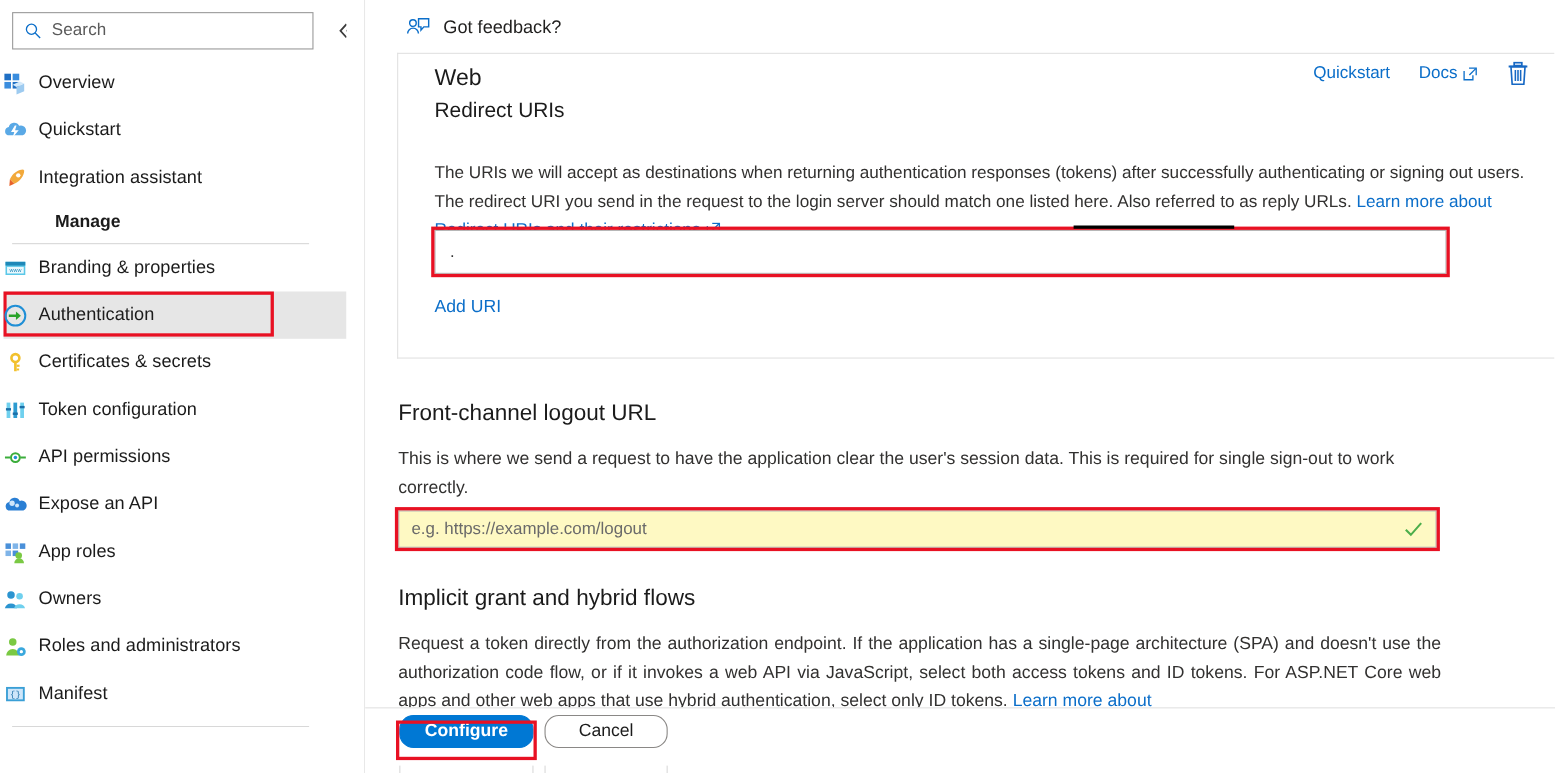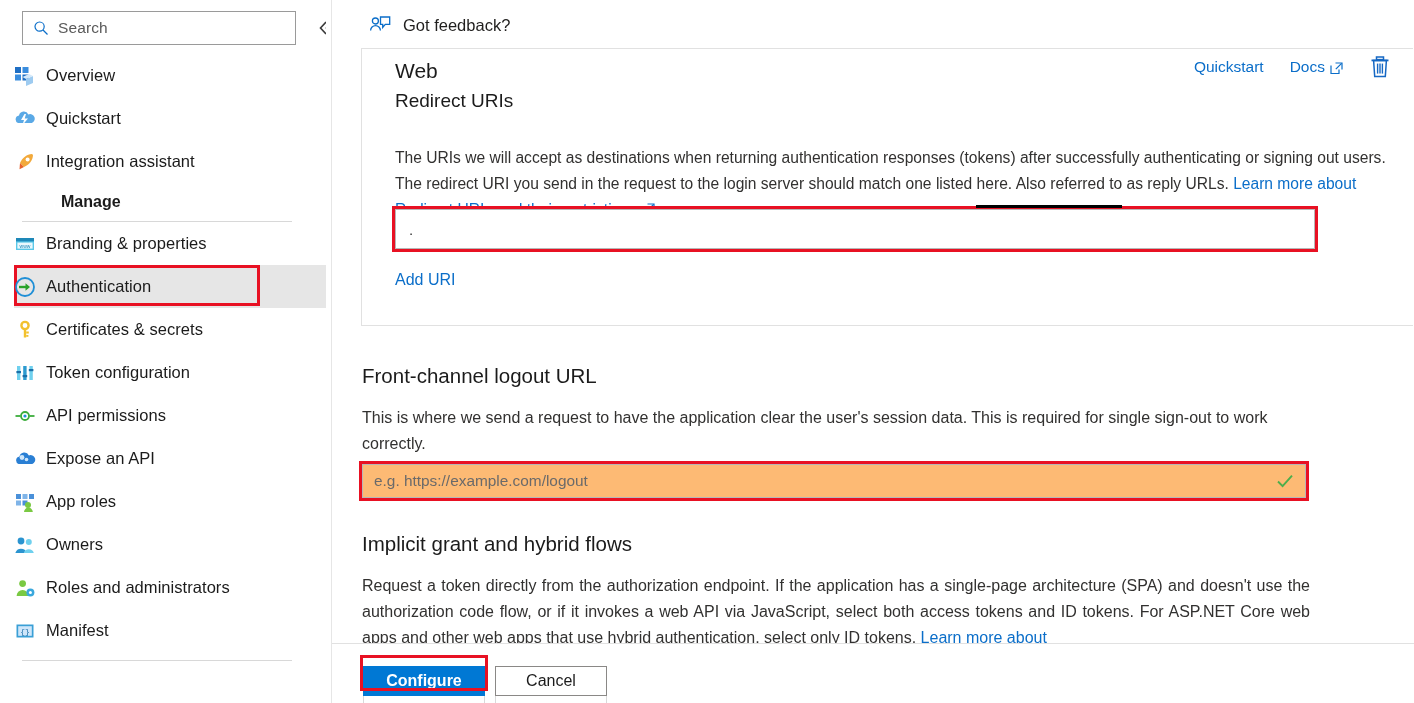--- a/index.html
+++ b/index.html
@@ -8,21 +8,21 @@
     width: 1414px; height: 703px;
     overflow: hidden;
     background: #ffffff;
     font-family: "Liberation Sans", sans-serif;
     -webkit-font-smoothing: antialiased;
   }
   .page { position: relative; width: 1414px; height: 703px; background: #fff; }
 
   
   .sidebar {
-    position: absolute; left: 14px; top: 0;
+    position: absolute; left: 3px; top: 0;
     width: 312px; height: 661px;
     background: #ffffff;
     overflow: hidden;
   }
   .search-row {
     position: absolute; left: 0; top: 0; width: 312px; height: 52px;
   }
   .search-box {
     position: absolute; left: 8px; top: 11px;
     width: 274px; height: 34px;
@@ -146,43 +146,44 @@
     position: absolute; font-size: 20.5px; color: #1b1b1b; font-weight: 400;
   }
   .sect-body {
     position: absolute; font-size: 16px; line-height: 26px; color: #323130;
   }
 
   .logout-field-wrap { position: absolute; left: 30px; top: 464px; }
   .logout-field {
     position: relative;
     width: 944px; height: 34px;
-    border: 1px solid #b7b7b7; background: #fdba74;
+    border: 1px solid #b7b7b7; background: #fef9c3;
     display: flex; align-items: center; padding-left: 11px;
     font-size: 15.4px; color: #6a6a6a;
   }
   .logout-red-ring {
     position: absolute; left: -3px; top: -3px;
     width: 950px; height: 40px;
     border: 3px solid #e81123; pointer-events: none;
   }
   .check-ic {
     position: absolute; right: 12px; top: 8px; width: 18px; height: 18px;
   }
 
   .footer {
     position: absolute; left: 0px; top: 643px;
     width: 1082px; height: 60px; background: #fff;
     border-top: 1px solid #e1e1e1;
   }
   .btn {
-    position: absolute; top: 22px;
+    position: absolute; top: 6px;
     height: 30px; font-size: 16px;
     display: inline-flex; align-items: center; justify-content: center;
     cursor: pointer;
+    border-radius: 13px;
   }
   .btn-primary {
     left: 31px; width: 122px;
     background: #0078d4; color: #fff; border: 1px solid #0078d4;
     font-weight: bold;
   }
   .btn-primary-ring {
     position: absolute; left: 28px; top: 11px;
     width: 128px; height: 36px; border: 3px solid #e81123; pointer-events: none;
   }

